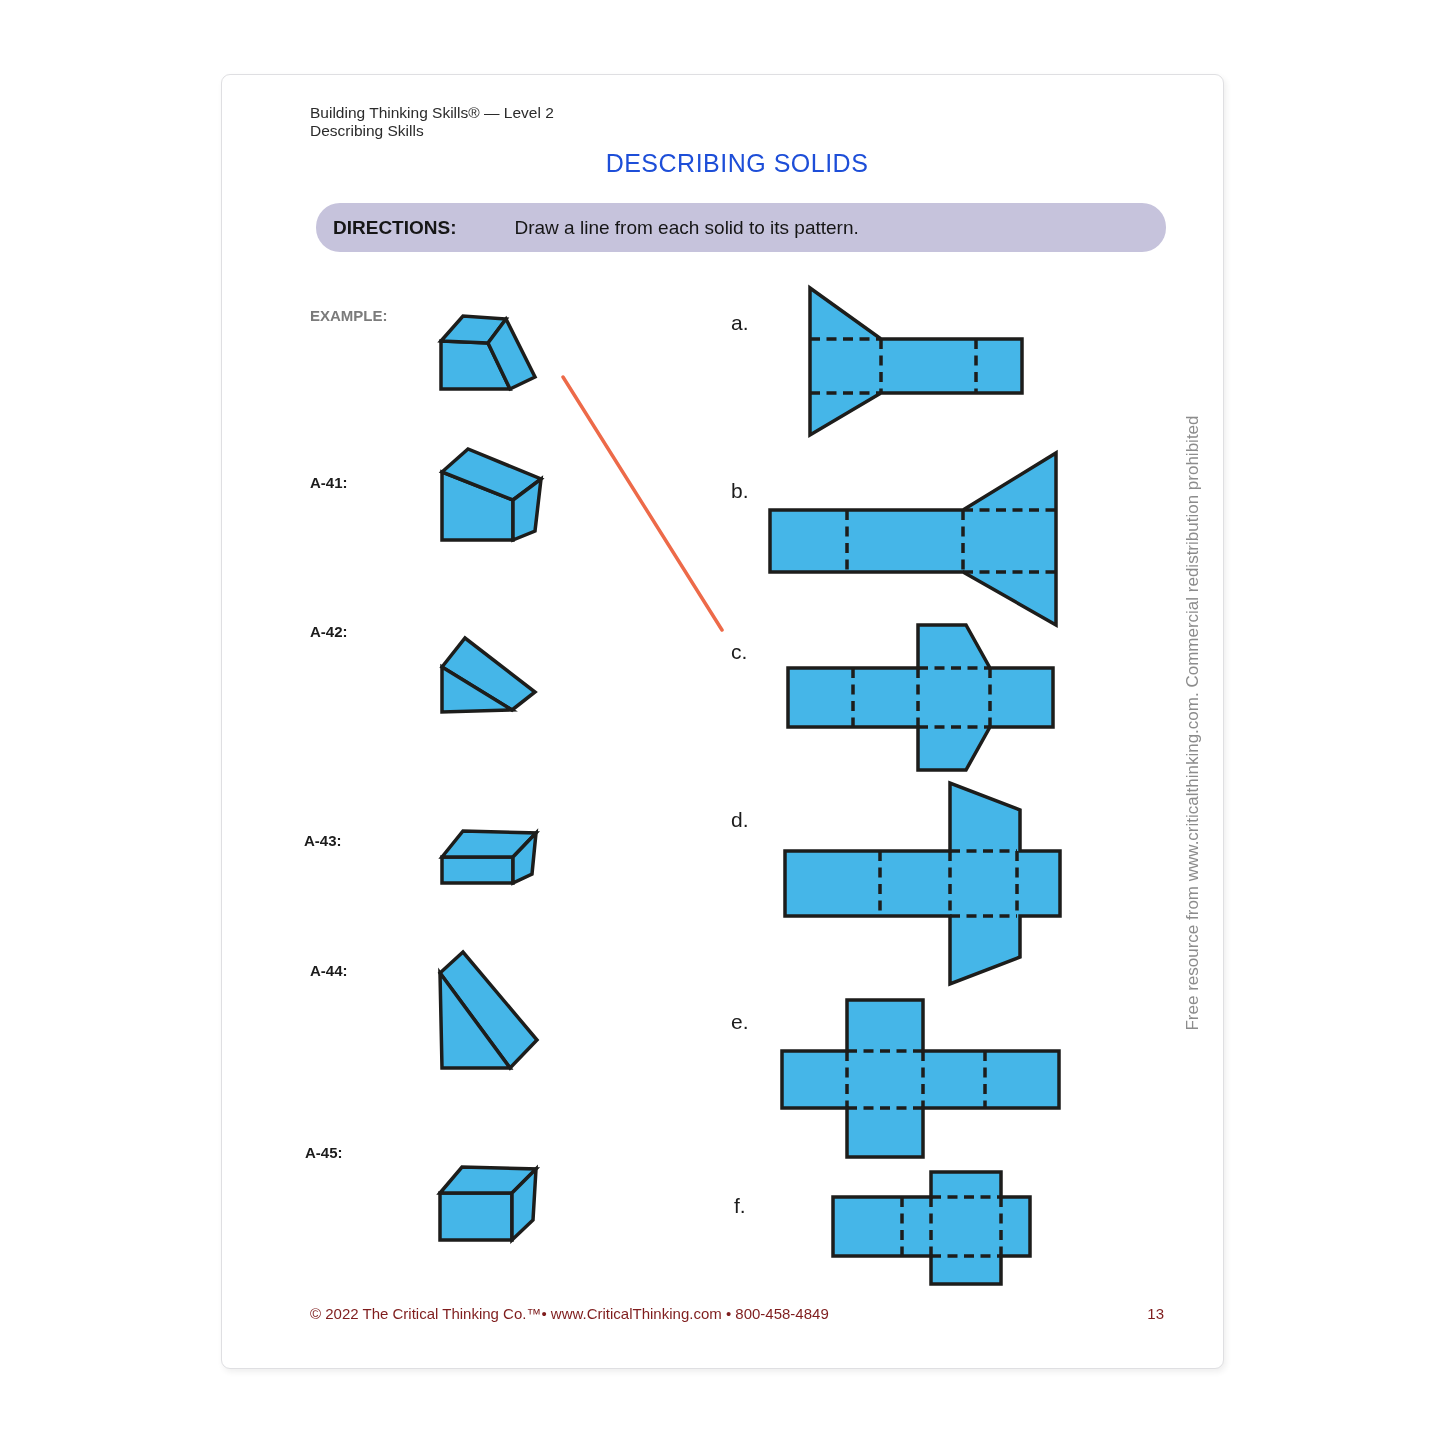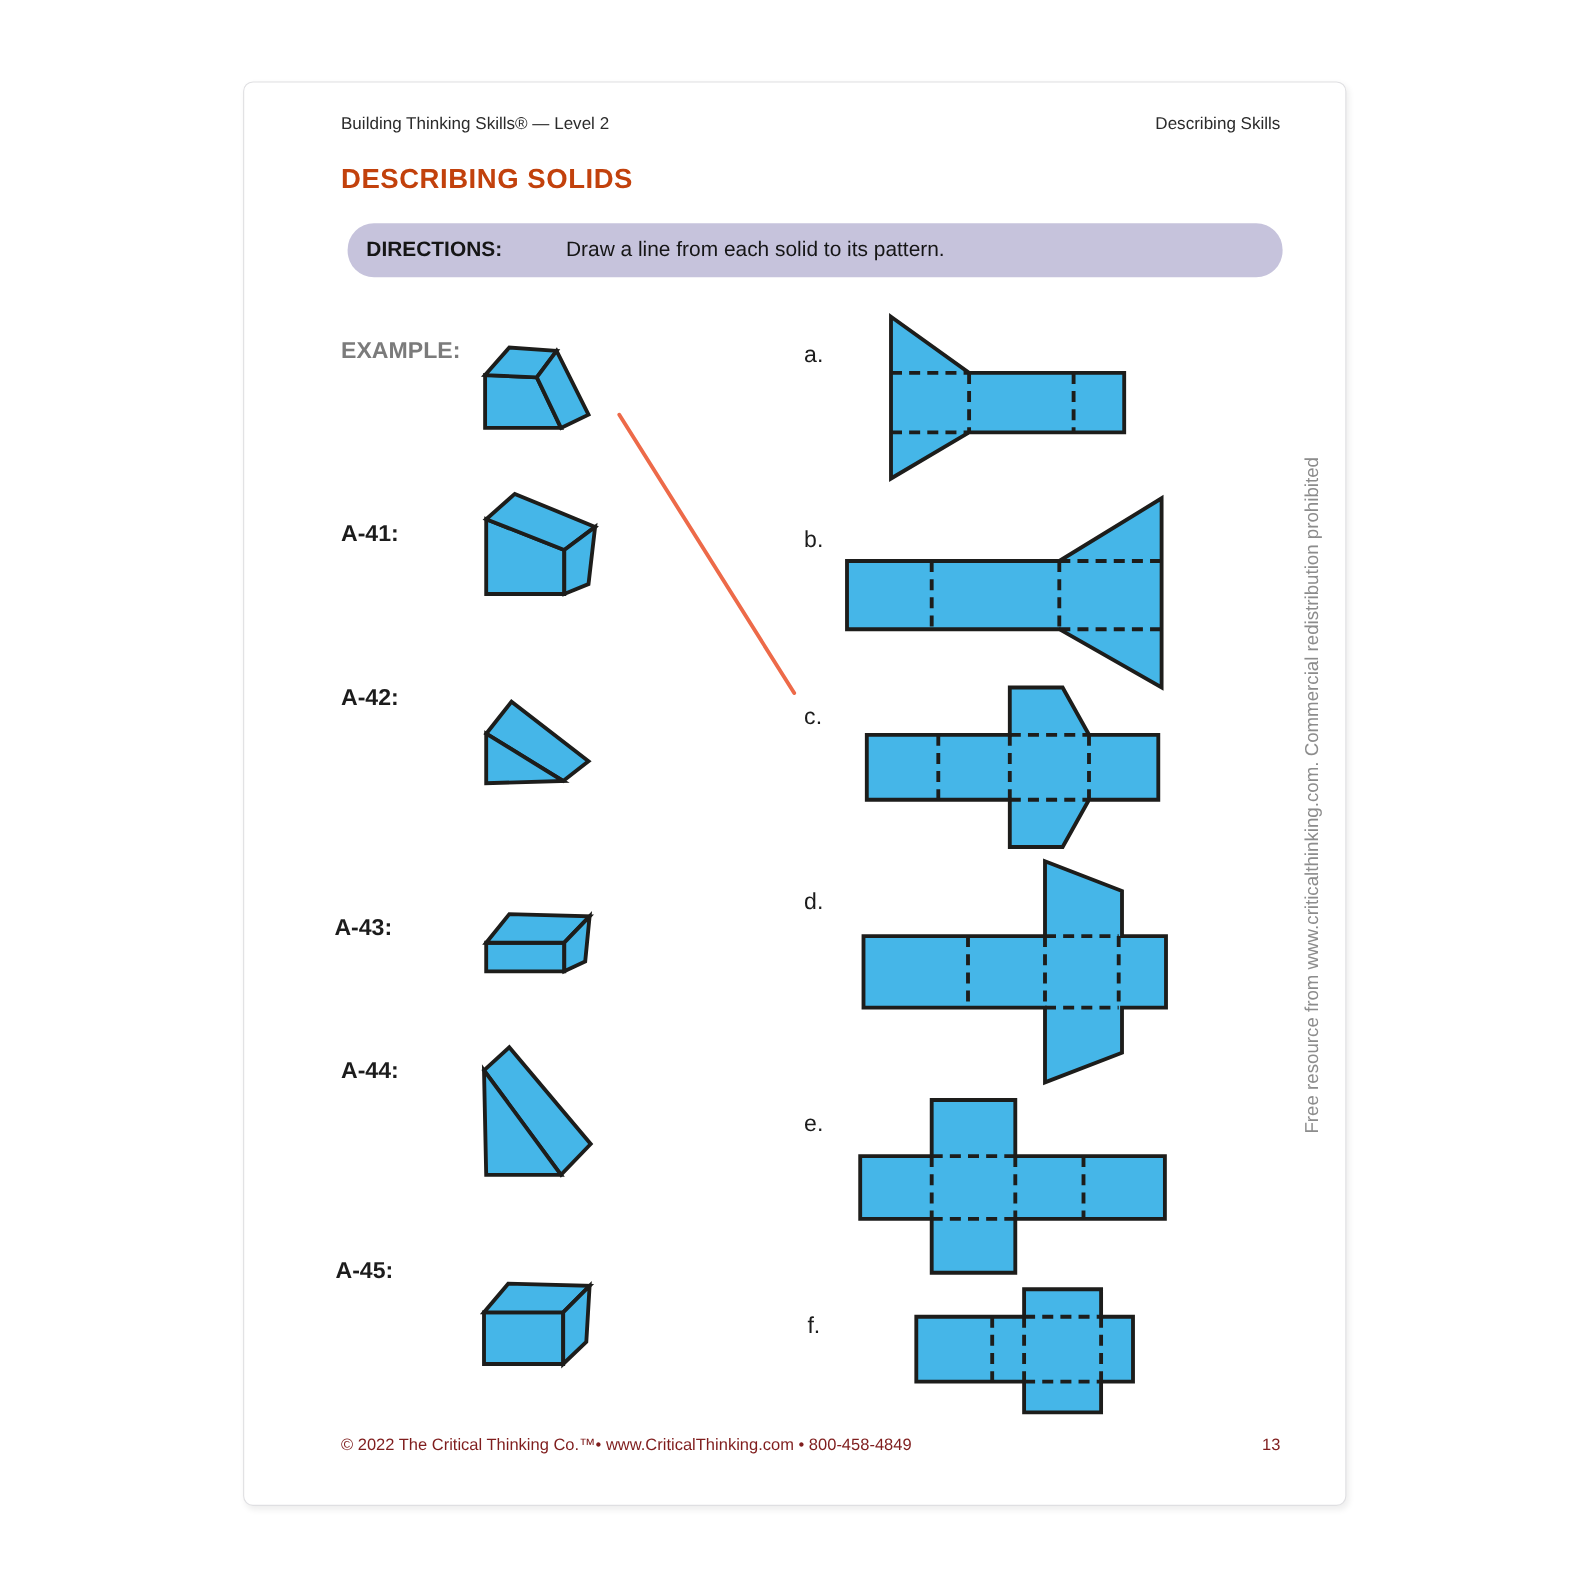--- a/index.html
+++ b/index.html
@@ -2,29 +2,29 @@
 <html><head>
 <meta charset="utf-8">
 <style>
   html,body{margin:0;padding:0;background:#ffffff;}
   .canvas{position:relative;width:1445px;height:1445px;background:#ffffff;overflow:hidden;
           font-family:"Liberation Sans",sans-serif;color:var(--ink,#1a1a1a);}
   .page-card{position:absolute;left:221px;top:74px;width:1001px;height:1293px;background:#ffffff;
              border:1px solid var(--page-border,#dfdfe2);border-radius:9px;
              box-shadow:2px 3px 6px rgba(0,0,0,0.07);}
   .header-row{position:absolute;left:310px;top:104px;width:854px;display:flex;
-              justify-content:space-between;font-size:15.5px;color:#2b2b2b;}
-  .page-title{position:absolute;left:310px;top:149px;width:854px;
-              font-size:25px;font-weight:bold;color:#c2410c;letter-spacing:0.5px;}
+              justify-content:space-between;font-size:15.5px;color:#2b2b2b;flex-direction:column;}
+  .page-title{position:absolute;left:310px;top:149px;width:854px;text-align:center;
+              font-size:25px;font-weight:normal;color:#1d4ed8;letter-spacing:0.5px;}
   .directions-box{position:absolute;left:316px;top:203px;width:850px;height:49px;
                   background:var(--dir-bg,#c6c3dc);border-radius:24px;
                   display:flex;align-items:center;padding-left:17px;box-sizing:border-box;
                   font-size:19px;color:#161616;gap:48px;}
   .directions-box b{margin-right:10px;}
-  .lbl{position:absolute;font-size:21px;font-weight:bold;color:#1c1c1c;white-space:nowrap;}
+  .lbl{position:absolute;font-size:15px;font-weight:bold;color:#1c1c1c;white-space:nowrap;}
   .lbl.example{color:var(--muted,#7b7b7b);}
   .letter{position:absolute;font-size:21px;color:#1c1c1c;}
   .shapes-layer{position:absolute;left:0;top:0;width:1445px;height:1445px;pointer-events:none;}
   .face{fill:var(--blue,#45b6e8);stroke:var(--ink-stroke,#1d1d1b);stroke-width:3.5;stroke-linejoin:miter;}
   .dash{stroke:var(--ink-stroke,#1d1d1b);stroke-width:3.5;stroke-dasharray:10 6.5;fill:none;}
   .answer{stroke:var(--orange,#ed6a49);stroke-width:3.5;stroke-linecap:round;fill:none;}
   .side-note{position:absolute;left:863px;top:713px;width:660px;text-align:center;white-space:nowrap;
              transform:rotate(-90deg);transform-origin:center;font-size:17px;color:var(--note,#8c8c8c);}
   .footer-row{position:absolute;left:310px;top:1305px;width:854px;display:flex;
               justify-content:space-between;align-items:baseline;font-size:15px;color:#7f1d1d;}

